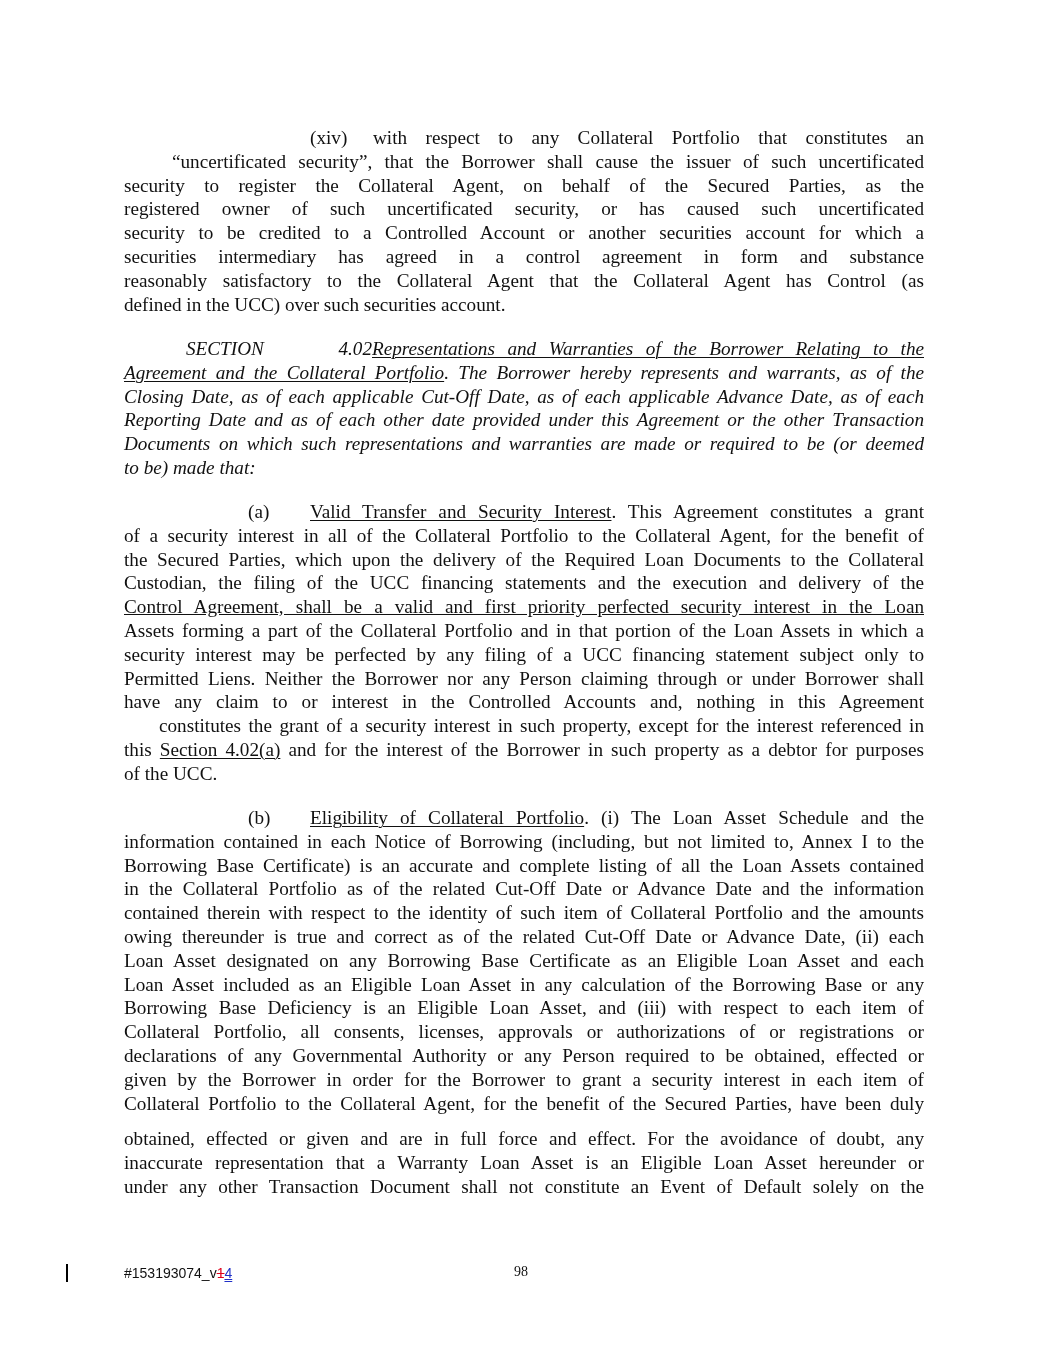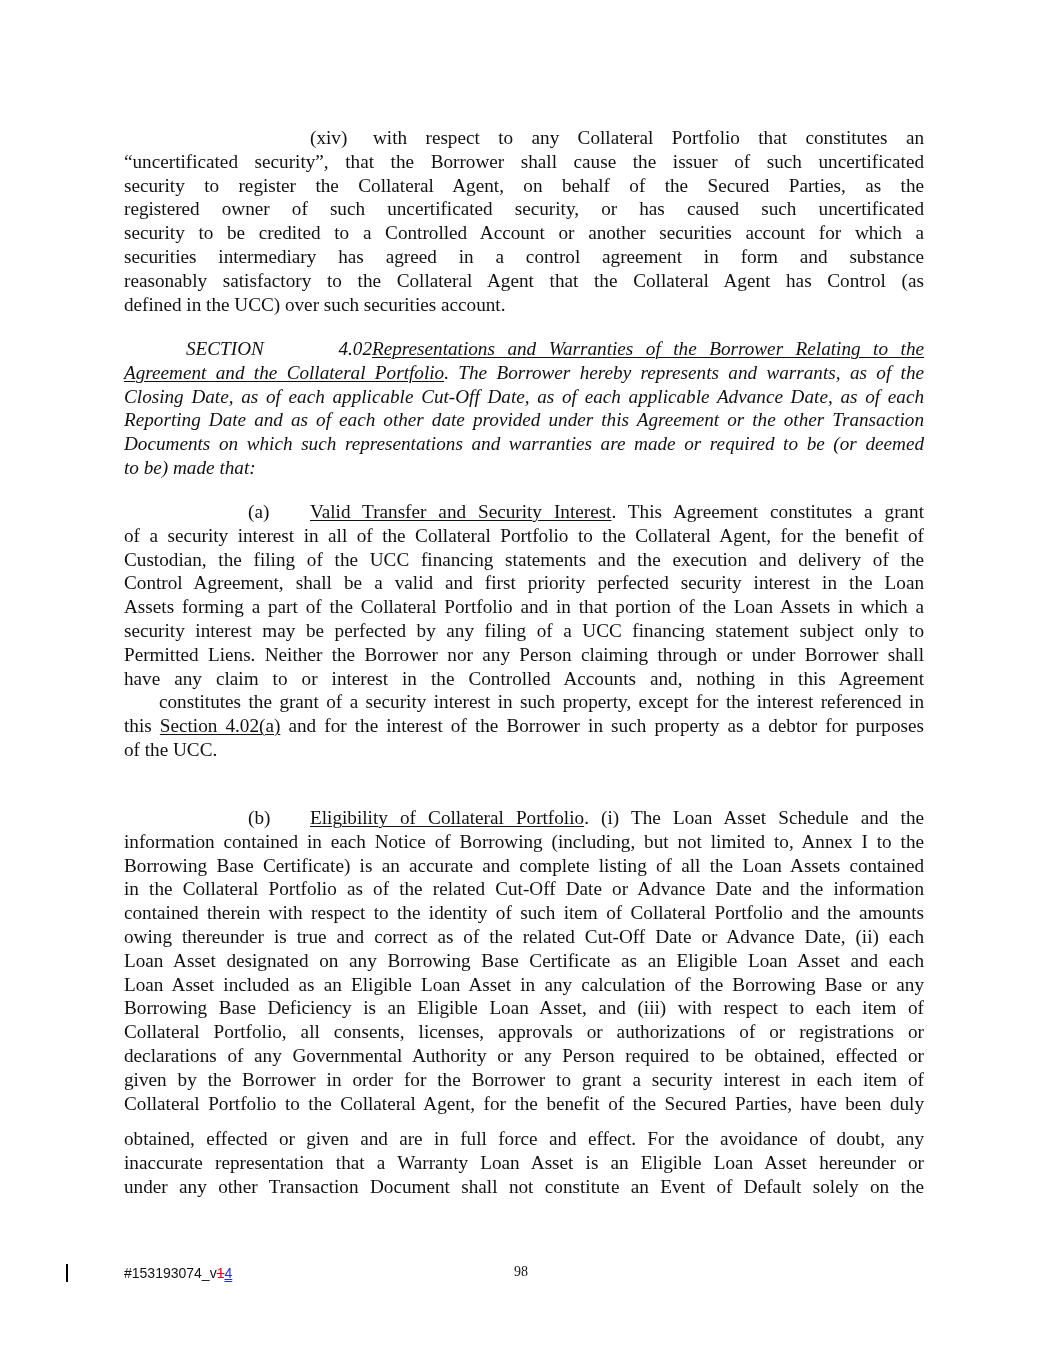--- a/index.html
+++ b/index.html
@@ -35,43 +35,44 @@
       font-family: "Liberation Serif", "DejaVu Serif", serif; font-size: 14px; color: #111;
     }
   </style>
 </head>
 <body>
 
 <div class="page">
 
   <div class="para" style="top:126px;">
     <span class="line ind-xiv" style="white-space: normal;"><span class="xiv-num">(xiv)</span><span>with respect to any Collateral Portfolio that constitutes an</span></span>
-    <span class="line" style="white-space: normal;">“uncertificated security”, that the Borrower shall cause the issuer of such uncertificated</span>
+    <span class="line" style="white-space: normal; margin-left: 48px;">“uncertificated security”, that the Borrower shall cause the issuer of such uncertificated</span>
     <span class="line" style="white-space: normal;">security to register the Collateral Agent, on behalf of the Secured Parties, as the</span>
     <span class="line" style="white-space: normal;">registered owner of such uncertificated security, or has caused such uncertificated</span>
     <span class="line" style="white-space: normal;">security to be credited to a Controlled Account or another securities account for which a</span>
     <span class="line" style="white-space: normal;">securities intermediary has agreed in a control agreement in form and substance</span>
     <span class="line" style="white-space: normal;">reasonably satisfactory to the Collateral Agent that the Collateral Agent has Control (as</span>
     <span class="line last" style="white-space: normal;">defined in the UCC) over such securities account.</span>
   </div>
 
   <div class="para" style="top:337px;font-style:italic;">
     <span class="line ind-sec" style="white-space: normal;"><span class="sec-num">SECTION 4.02</span><span class="u">Representations and Warranties of the Borrower Relating to the</span></span>
     <span class="line" style="white-space: normal;"><span class="u">Agreement and the Collateral Portfolio</span><span>.  The Borrower hereby represents and warrants, as of the</span></span>
     <span class="line" style="white-space: normal;">Closing Date, as of each applicable Cut-Off Date, as of each applicable Advance Date, as of each</span>
     <span class="line" style="white-space: normal;">Reporting Date and as of each other date provided under this Agreement or the other Transaction</span>
     <span class="line" style="white-space: normal;">Documents on which such representations and warranties are made or required to be (or deemed</span>
     <span class="line last" style="white-space: normal;">to be) made that:</span>
   </div>
 
   <div class="para" style="top:500px;">
     <span class="line ind-sub" style="white-space: normal;"><span class="sub-num">(a)</span><span class="u">Valid Transfer and Security Interest</span><span>.  This Agreement constitutes a grant</span></span>
     <span class="line" style="white-space: normal;">of a security interest in all of the Collateral Portfolio to the Collateral Agent, for the benefit of</span>
+    <span class="line" style="white-space: normal;">the Secured Parties, which upon the delivery of the Required Loan Documents to the Collateral</span>
     <span class="line" style="white-space: normal;">Custodian, the filing of the UCC financing statements and the execution and delivery of the</span>
-    <span class="line" style="white-space: normal;">Control Agreement, shall be a valid and first priority perfected security interest in the Loan</span>
+    <span class="line" style="white-space: normal; text-decoration: underline;">Control Agreement, shall be a valid and first priority perfected security interest in the Loan</span>
     <span class="line" style="white-space: normal;">Assets forming a part of the Collateral Portfolio and in that portion of the Loan Assets in which a</span>
     <span class="line" style="white-space: normal;">security interest may be perfected by any filing of a UCC financing statement subject only to</span>
     <span class="line" style="white-space: normal;">Permitted Liens.  Neither the Borrower nor any Person claiming through or under Borrower shall</span>
     <span class="line" style="white-space: normal;">have any claim to or interest in the Controlled Accounts and, nothing in this Agreement</span>
     <span class="line" style="white-space: normal; margin-left: 35px;">constitutes the grant of a security interest in such property, except for the interest referenced in</span>
     <span class="line" style="white-space: normal;"><span>this </span><span class="u">Section 4.02(a)</span><span> and for the interest of the Borrower in such property as a debtor for purposes</span></span>
     <span class="line last" style="white-space: normal;">of the UCC.</span>
   </div>
 
   <div class="para" style="top:806px;">

